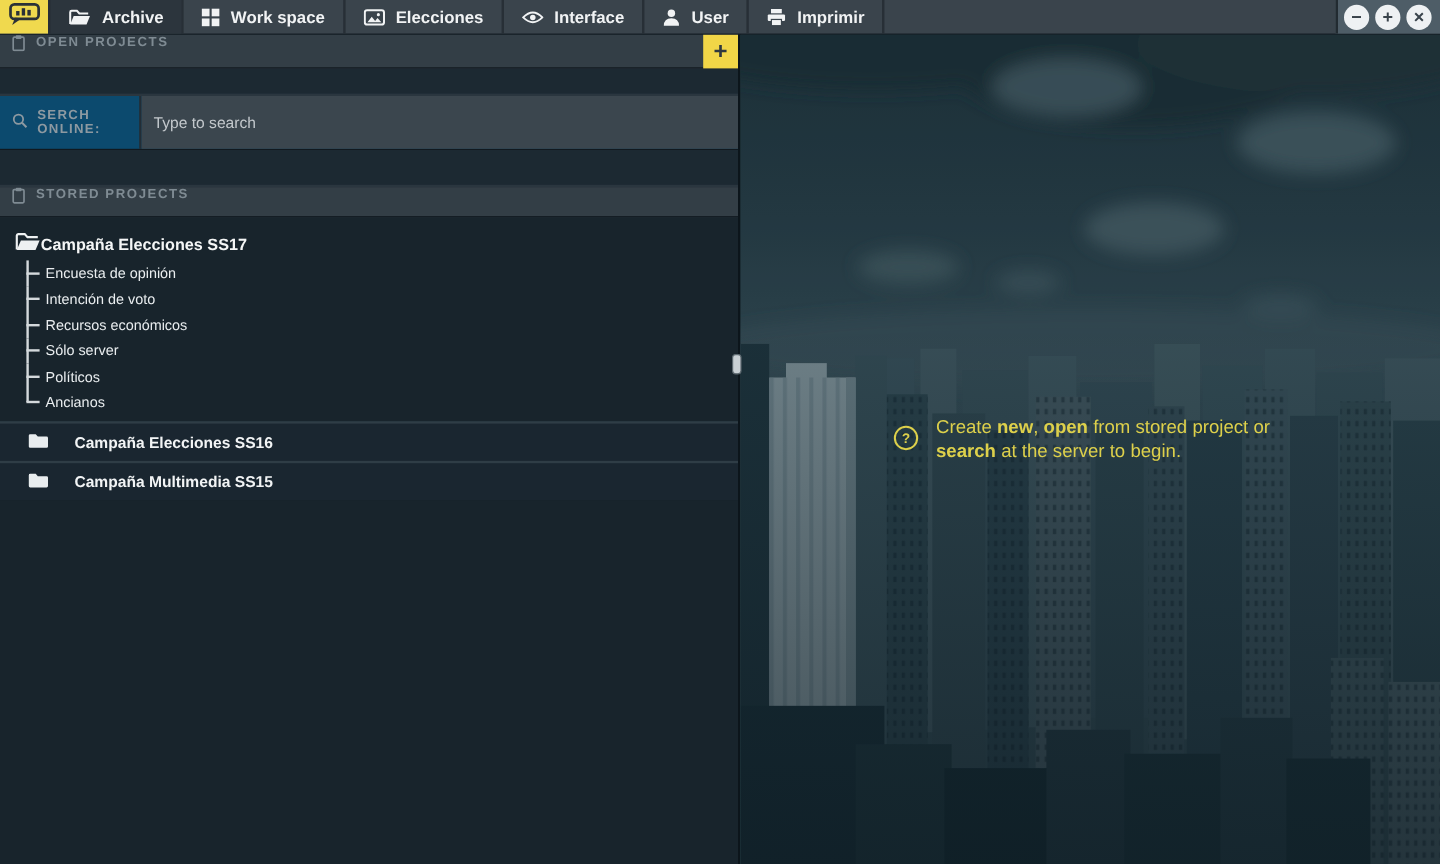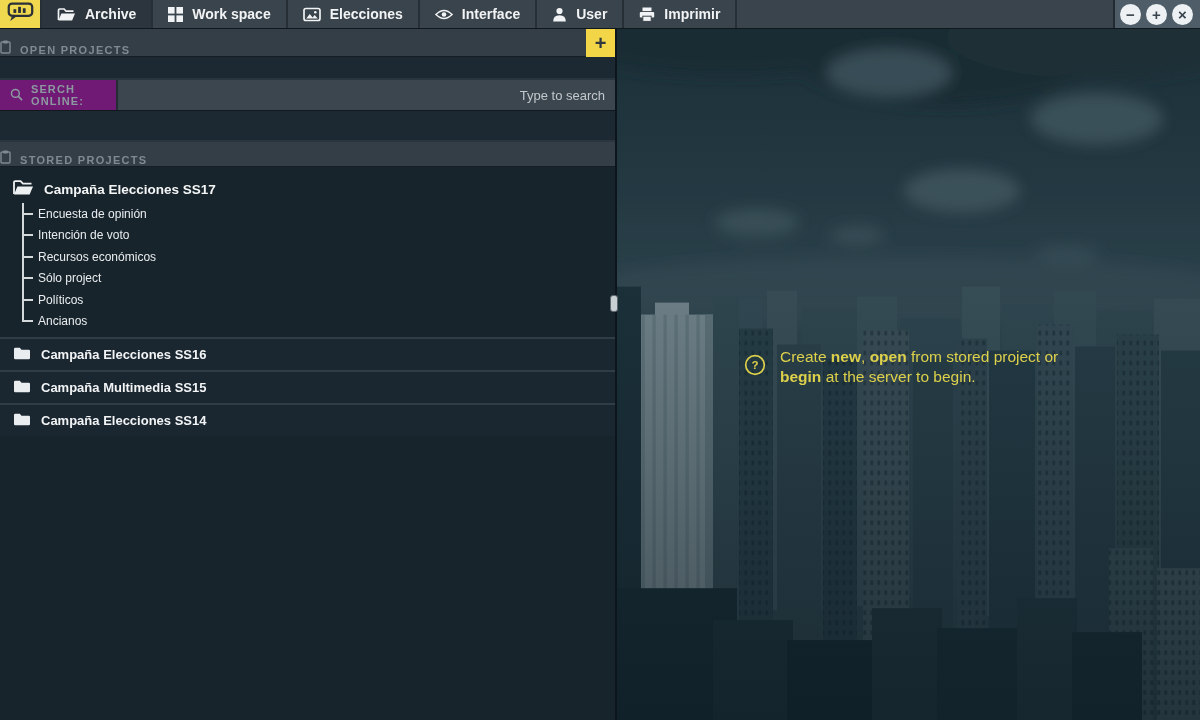--- a/index.html
+++ b/index.html
@@ -21,51 +21,51 @@
   .wc-btn { width:21px; height:21px; border-radius:50%; background:#eef1f3; color:#39434b;
     font-size:15px; font-weight:700; display:flex; align-items:center; justify-content:center;
     line-height:1; cursor:default; }
 
   
   .content { flex:1; display:flex; position:relative; }
 
   
   .sidebar { width:617px; flex:none; display:flex; flex-direction:column;
     background:#18242c; border-right:2px solid #0c151b; }
-  .section-header { height:28px; background:#333e46; display:flex; align-items:flex-end;
-    gap:9px; color:#7f8b93; font-size:11px; font-weight:700;
+  .section-header { height:28px; background:#333e46; display:flex; align-items:flex-start;
+    padding-left:10px; gap:9px; color:#7f8b93; font-size:11px; font-weight:700;
     letter-spacing:1.3px; position:relative; border-bottom:1px solid #141d24; }
   .add-btn { position:absolute; right:0; top:0; width:29px; height:28px; background:#f2d647;
     color:#2f383f; font-size:20px; font-weight:700; border:none; display:flex;
     align-items:center; justify-content:center; cursor:default; line-height:1; }
   .gap1 { height:23px; background:#1c2932; border-bottom:2px solid #2a363f; }
-  .search-row { height:31px; display:flex; align-items:stretch; background:#701a75;
+  .search-row { height:45px; display:flex; align-items:stretch; background:#0c4a6e;
     border-bottom:1px solid #11191f; }
   .search-label { width:118px; display:flex; align-items:center; gap:8px; padding-left:10px;
     color:#8d99a1; font-size:11px; font-weight:700; letter-spacing:1.1px;
     border-right:2px solid #232d35; flex:none; }
   .search-row input { flex:1; background:#3b464e; border:none; outline:none; color:#dfe3e5;
-    font-size:13px; padding:0 10px; font-family:inherit;text-align:right; }
+    font-size:13px; padding:0 10px; font-family:inherit; }
   .search-row input::placeholder { color:#c3c8cc; }
   .gap2 { height:31px; background:#1c2932; border-bottom:2px solid #2a363f; }
   .sh2 { height:25px; }
 
   .tree { height:170px; padding:8px 0 0 12px; background:#18242c; }
-  .tree-root { display:flex; align-items:center; gap:10px; height:28px; color:#f4f6f6;
+  .tree-root { display:flex; align-items:center; height:28px; color:#f4f6f6;
     font-size:13.5px; font-weight:700; }
   .tree-children { margin-left:10px; }
   .tree-child { position:relative; height:21.5px; display:flex; align-items:center;
     padding-left:16px; color:#e9edef; font-size:12px; font-weight:400; }
   .tree-child::after { content:''; position:absolute; left:0; top:0; bottom:0; width:2px; background:#d4d9dc; }
   .tree-child:last-child::after { bottom:auto; height:51%; }
   .tree-child::before { content:''; position:absolute; left:0; top:50%; margin-top:-1px;
     width:11px; height:2px; background:#d4d9dc; }
 
   .folder-row { height:33px; background:#1a2630; border-top:2px solid #2f3d46;
-    display:flex; align-items:center; gap:11px; padding-left:13px; color:#f2f4f5;
+    display:flex; align-items:center; gap:22px; padding-left:23px; color:#f2f4f5;
     font-size:13px; font-weight:700; cursor:default; }
   .folder-row:last-of-type { border-bottom:2px solid #2f3d46; }
   .sidebar-fill { flex:1; background:#18242c; }
 
   .resize-handle { position:absolute; left:610px; top:266px; width:8px; height:17px;
     background:#c9d0d4; border-radius:3px; border:1px solid #5c686f; z-index:5; }
 
   
   .preview { flex:1; position:relative; overflow:hidden; background:#22353d; }
   .preview svg.city { position:absolute; inset:0; width:100%; height:100%; display:block; }
@@ -213,49 +213,41 @@
               <path d="M2 15 V3.5 a1.4 1.4 0 0 1 1.4-1.4 h5.2 l2.3 2.5 h8.6" fill="none" stroke="#eef1f2" stroke-width="1.8"></path>
               <path d="M2 15.4 L5.4 7.4 H21 L17.6 15.4 Z" fill="#eef1f2"></path>
             </svg>
           </span>
           <span>Campaña Elecciones SS17</span>
         </div>
         <div class="tree-children">
           <div class="tree-child">Encuesta de opinión</div>
           <div class="tree-child">Intención de voto</div>
           <div class="tree-child">Recursos económicos</div>
-          <div class="tree-child">Sólo project</div>
+          <div class="tree-child">Sólo server</div>
           <div class="tree-child">Políticos</div>
           <div class="tree-child">Ancianos</div>
         </div>
       </div>
 
       <div class="folder-row">
         <span>
           <svg width="17" height="14" viewBox="0 0 17 14">
             <path d="M1 3 q0-1.2 1.2-1.2 h4.6 l1.7 2 h7.3 q1.2 0 1.2 1.2 v7 q0 1.2-1.2 1.2 H2.2 Q1 13.2 1 12 Z" fill="#e9edef"></path>
           </svg>
         </span>
         <span>Campaña Elecciones SS16</span>
       </div>
       <div class="folder-row">
         <span>
           <svg width="17" height="14" viewBox="0 0 17 14">
             <path d="M1 3 q0-1.2 1.2-1.2 h4.6 l1.7 2 h7.3 q1.2 0 1.2 1.2 v7 q0 1.2-1.2 1.2 H2.2 Q1 13.2 1 12 Z" fill="#e9edef"></path>
           </svg>
         </span>
         <span>Campaña Multimedia SS15</span>
-      </div>
-      <div class="folder-row">
-        <span>
-          <svg width="17" height="14" viewBox="0 0 17 14">
-            <path d="M1 3 q0-1.2 1.2-1.2 h4.6 l1.7 2 h7.3 q1.2 0 1.2 1.2 v7 q0 1.2-1.2 1.2 H2.2 Q1 13.2 1 12 Z" fill="#e9edef"></path>
-          </svg>
-        </span>
-        <span>Campaña Elecciones SS14</span>
       </div>
 
       <div class="sidebar-fill"></div>
     </aside>
 
     <div class="resize-handle"></div>
 
     <main class="preview">
       <svg class="city" viewBox="0 0 583 692" preserveAspectRatio="none">
         <defs>
@@ -358,18 +350,18 @@
 
       <div class="help">
         <span>
           <svg width="22" height="22" viewBox="0 0 22 22">
             <circle cx="11" cy="11" r="9.3" fill="none" stroke="#ddd04b" stroke-width="1.7"></circle>
             <text x="11" y="15.2" text-anchor="middle" font-size="11.5" font-weight="700" fill="#ddd04b" font-family="Liberation Sans, sans-serif">?</text>
           </svg>
         </span>
         <div class="help-text">
           <div><span>Create </span><b>new</b><span>, </span><b>open</b><span> from stored project or</span></div>
-          <div><b>begin</b><span> at the server to begin.</span></div>
+          <div><b>search</b><span> at the server to begin.</span></div>
         </div>
       </div>
     </main>
   </div>
 </div>
 
 </body></html>

